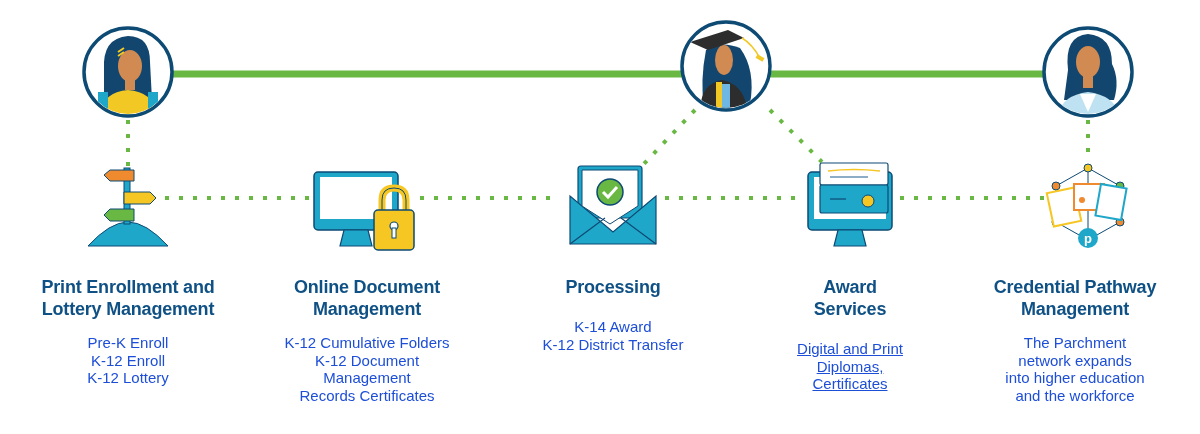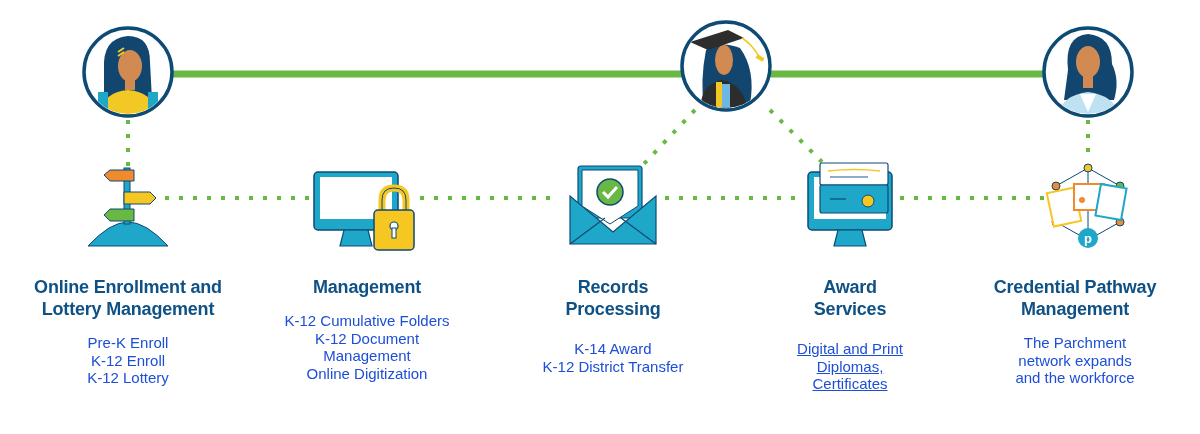--- a/index.html
+++ b/index.html
@@ -127,45 +127,45 @@
     <rect x="1074" y="184" width="30" height="26" fill="#fff" stroke="#ef8a2e" stroke-width="2"></rect>
     <circle cx="1082" cy="200" r="3" fill="#ef8a2e"></circle>
     <rect x="1098" y="186" width="26" height="32" fill="#fff" stroke="#1fa7c9" stroke-width="2" transform="rotate(10 1111 202)"></rect>
     <circle cx="1088" cy="238" r="10" fill="#1fa7c9"></circle>
     <text x="1088" y="243" text-anchor="middle" font-family="Liberation Sans, sans-serif" font-weight="bold" font-size="13" fill="#fff" id="logo-letter">p</text>
   </g>
 </svg>
 
 <div class="col" style="left:8px;">
   <h2>
-      <div>Online Enrollment and</div>
+      <div>Print Enrollment and</div>
       <div>Lottery Management</div>
     </h2>
   <div class="desc">
     <div>Pre-K Enroll</div>
     <div>K-12 Enroll</div>
     <div>K-12 Lottery</div>
   </div>
 </div>
 
 <div class="col" style="left:247px;">
   <h2>
+      <div>Online Document</div>
       <div>Management</div>
     </h2>
   <div class="desc">
     <div>K-12 Cumulative Folders</div>
     <div>K-12 Document</div>
     <div>Management</div>
-    <div>Online Digitization</div>
+    <div>Records Certificates</div>
   </div>
 </div>
 
 <div class="col" style="left:493px;">
   <h2>
-      <div>Records</div>
       <div>Processing</div>
     </h2>
   <div class="desc" style="margin-top:20px;">
     <div>K-14 Award</div>
     <div>K-12 District Transfer</div>
   </div>
 </div>
 
 <div class="col" style="left:730px;">
   <h2>
@@ -180,15 +180,16 @@
 </div>
 
 <div class="col" style="left:955px;">
   <h2>
       <div>Credential Pathway</div>
       <div>Management</div>
     </h2>
   <div class="desc">
     <div>The Parchment</div>
     <div>network expands</div>
+    <div>into higher education</div>
     <div>and the workforce</div>
   </div>
 </div>
 
 </body></html>

